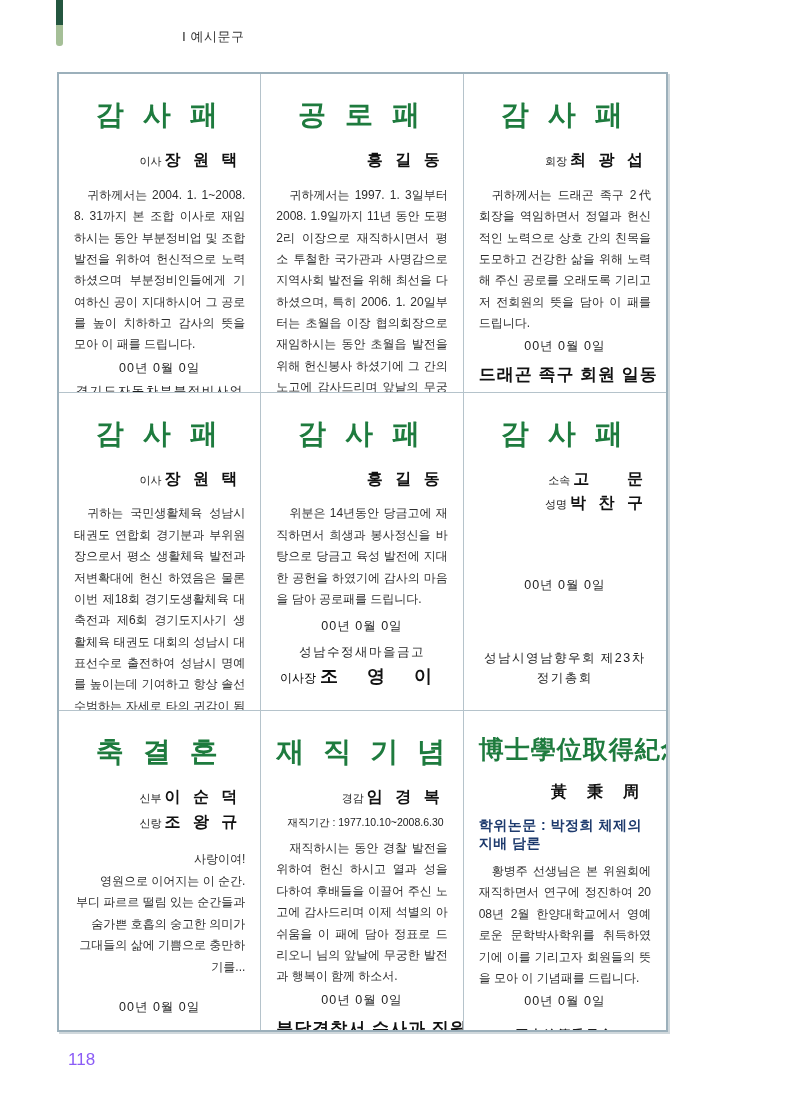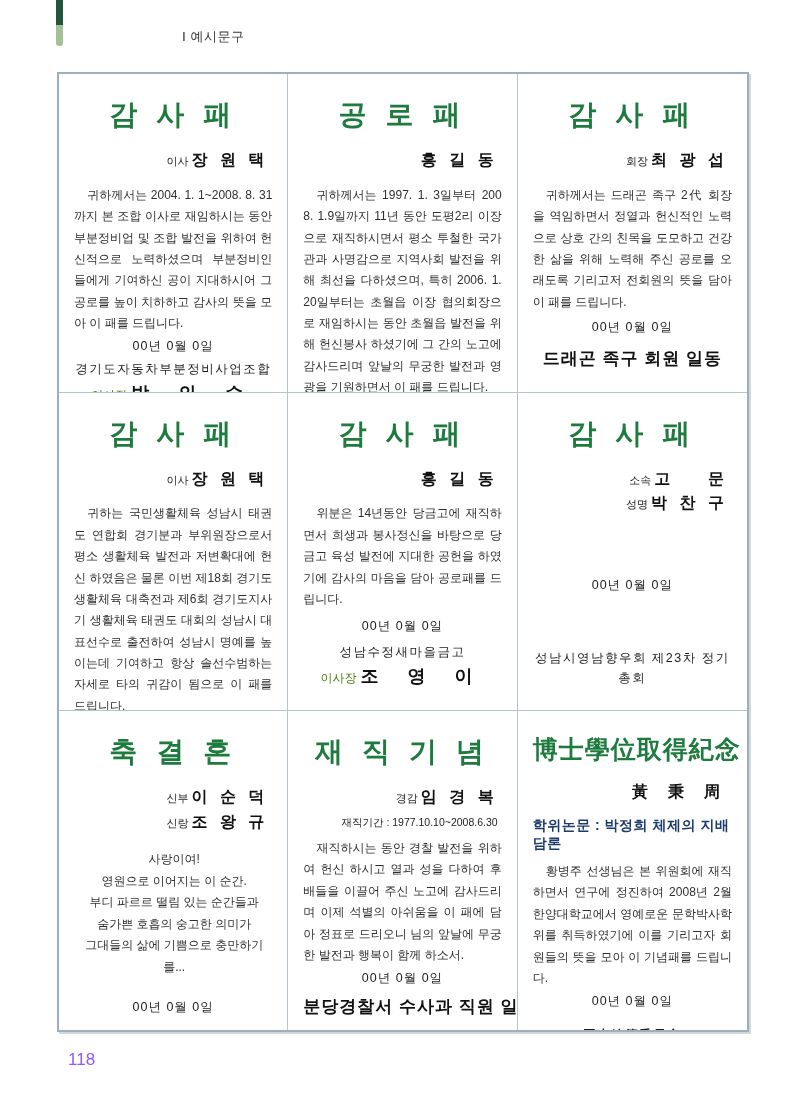--- a/index.html
+++ b/index.html
@@ -13,21 +13,21 @@
     position:absolute;left:56px;top:0;width:7px;height:46px;
     background:linear-gradient(#24563f 0 54%, #a5bf97 54% 100%);
     border-radius:0 0 3px 3px;
   }
   .head-label{
     position:absolute;left:182px;top:28px;font-size:13px;color:#333;
     letter-spacing:.5px;
   }
   
   .plaque-grid{
-    position:absolute;left:57px;top:72px;width:692px;height:960px;
+    position:absolute;left:57px;top:72px;width:611px;height:960px;
     display:grid;grid-template-columns:repeat(3,1fr);grid-template-rows:repeat(3,1fr);
     border:2px solid #9cb0bb;background:#fff;
     box-shadow:2px 2px 0 rgba(150,168,178,.45);
     box-sizing:border-box;
   }
   .card{
     box-sizing:border-box;padding:12px 15px 14px 15px;
     display:flex;flex-direction:column;align-items:stretch;
     overflow:hidden;
   }
@@ -52,31 +52,31 @@
   .thesis{
     font-size:14px;font-weight:700;color:#1d3a6d;margin:6px 0 2px 0;
     text-align:left;letter-spacing:.5px;
   }
 
   .body-par{
     font-size:12px;line-height:1.78;text-align:justify;margin:6px 0 0 0;
     text-indent:1.1em;word-break:break-all;color:#2e2e2e;
   }
   .poem{margin:8px 0 0 2px;}
-  .poem-line{font-size:12px;line-height:1.8;text-align:center;color:#2e2e2e;}
+  .poem-line{font-size:12px;line-height:1.8;text-align:right;color:#2e2e2e;}
 
   .sp{flex:1 1 0;min-height:4px;}
 
   .date-line{text-align:center;font-size:12.5px;color:#222;letter-spacing:1px;white-space:pre;}
 
   .footer{text-align:center;margin-bottom:8px;}
   .org-line{font-size:12.5px;color:#1c1c1c;letter-spacing:1.5px;line-height:1.6;}
   .serif .org-line{font-family:Liberation Sans, sans-serif;font-weight:700;margin-top:11px;}
   .signer-line{white-space:pre;margin-top:2px;}
-  .s-label{font-size:12px;color:#4d7c0f;margin-right:4px;font-family:Liberation Mono, monospace;}
+  .s-label{font-size:12px;color:#000000;margin-right:4px;font-family:Liberation Mono, monospace;}
   .s-name{font-size:18px;font-weight:700;color:#111;letter-spacing:12px;white-space:pre;}
   .signer-big{font-size:17px;font-weight:700;color:#111;letter-spacing:1px;margin-top:4px;white-space:pre;}
 
   .page-number{
     position:absolute;left:68px;top:1050px;font-size:17px;color:#8b5cf6;
   }
 </style>
 </head>
 <body>
 

